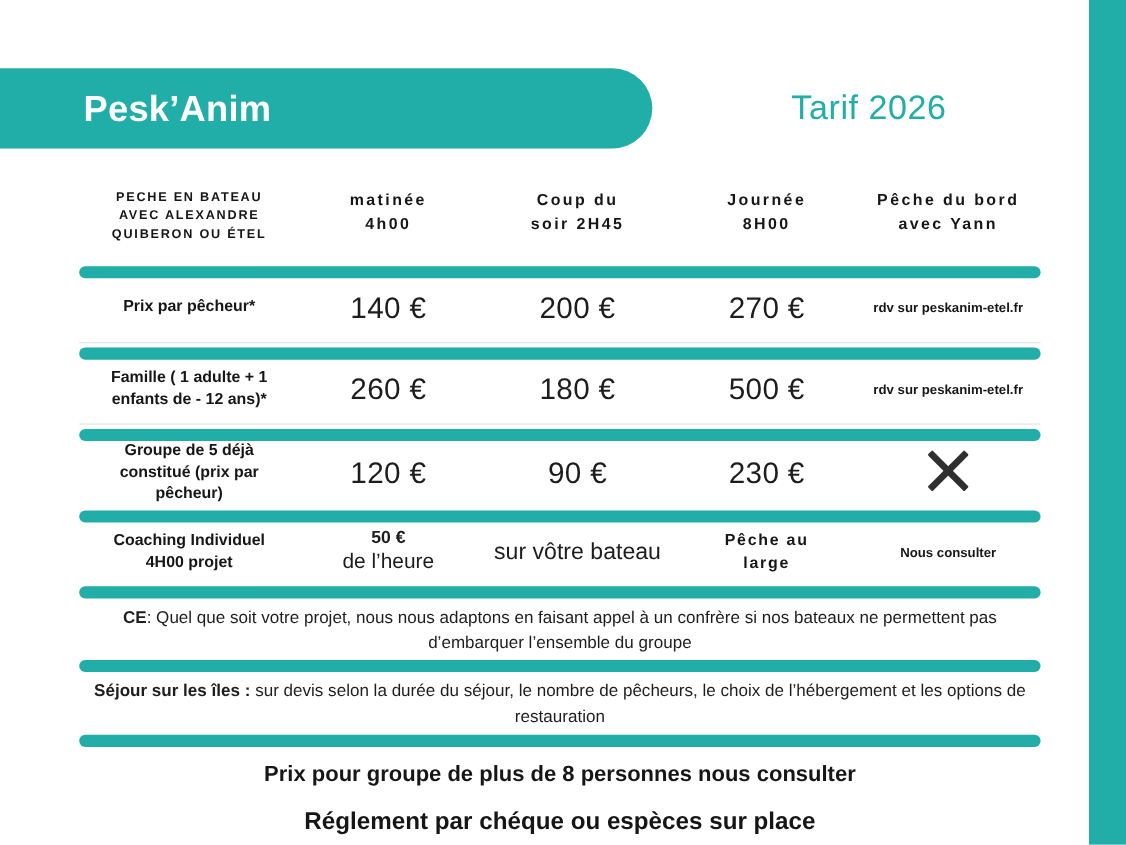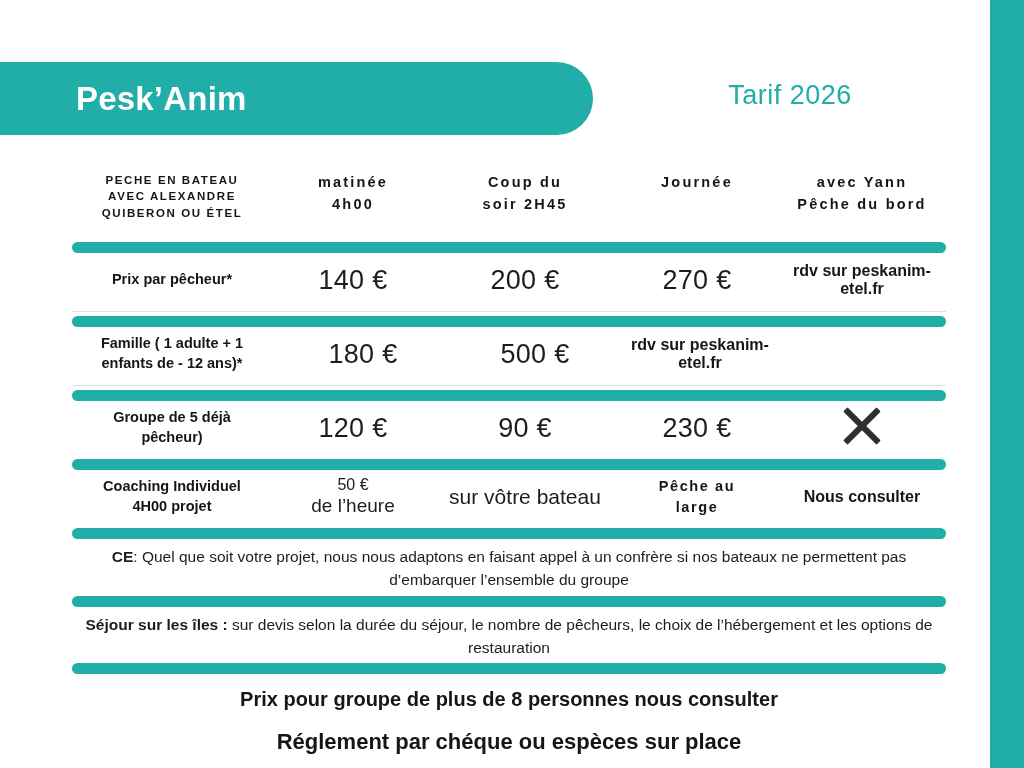--- a/index.html
+++ b/index.html
@@ -51,21 +51,21 @@
     letter-spacing: 0.2px;
     font-weight: 700;
     white-space: nowrap;
   }
   .tarif-title {
     position: absolute;
     left: 650px;
     top: 80px;
     width: 280px;
     text-align: center;
-    font-size: 27px;
+    font-size: 31px;
     color: #21ada8;
     font-weight: 400;
     letter-spacing: 0.5px;
   }
 
   
   .table {
     position: absolute;
     left: 72px;
     top: 172px;
@@ -131,32 +131,32 @@
     line-height: 1.35;
     color: #161616;
   }
   .price {
     font-size: 27px;
     font-weight: 400;
     color: #1d1d1d;
     letter-spacing: 0.3px;
   }
   .note-small {
-    font-size: 16px;
+    font-size: 12px;
     font-weight: bold;
     color: #161616;
   }
   .plain-mid {
     font-size: 21px;
     font-weight: 400;
     color: #1d1d1d;
   }
   .price-small {
     font-size: 16px;
-    font-weight: 400;
+    font-weight: 700;
     color: #1d1d1d;
     line-height: 1.1;
   }
   .price-sub {
     font-size: 19px;
     font-weight: 400;
     color: #1d1d1d;
     line-height: 1.25;
   }
   .spaced-bold {
@@ -244,24 +244,25 @@
       <div class="cell c1 hdr-col">
         <div>matinée</div>
         <div>4h00</div>
       </div>
       <div class="cell c2 hdr-col">
         <div>Coup du</div>
         <div>soir 2H45</div>
       </div>
       <div class="cell c3 hdr-col">
         <div>Journée</div>
+        <div>8H00</div>
       </div>
       <div class="cell c4 hdr-col">
+        <div>Pêche du bord</div>
         <div>avec Yann</div>
-        <div>Pêche du bord</div>
       </div>
     </div>
 
     <div class="spacer-8"></div>
     <div class="pill"></div>
 
     <div class="row data-row">
       <div class="cell c0 row-label">
         <div>Prix par pêcheur*</div>
       </div>
@@ -274,33 +275,35 @@
     <div class="spacer-4"></div>
     <div class="hairline"></div>
     <div class="spacer-4"></div>
     <div class="pill"></div>
 
     <div class="row data-row">
       <div class="cell c0 row-label">
         <div>Famille ( 1 adulte + 1</div>
         <div>enfants de - 12 ans)*</div>
       </div>
+      <div class="cell c1 price">260 €</div>
       <div class="cell c2 price">180 €</div>
       <div class="cell c3 price">500 €</div>
       <div class="cell c4 note-small">rdv sur peskanim-etel.fr</div>
     </div>
 
     <div class="spacer-4"></div>
     <div class="hairline"></div>
     <div class="spacer-4"></div>
     <div class="pill"></div>
 
     <div class="row data-row">
       <div class="cell c0 row-label">
         <div>Groupe de 5 déjà</div>
+        <div>constitué (prix par</div>
         <div>pêcheur)</div>
       </div>
       <div class="cell c1 price">120 €</div>
       <div class="cell c2 price">90 €</div>
       <div class="cell c3 price">230 €</div>
       <div class="cell c4">
         <span class="xmark"></span>
       </div>
     </div>
 

